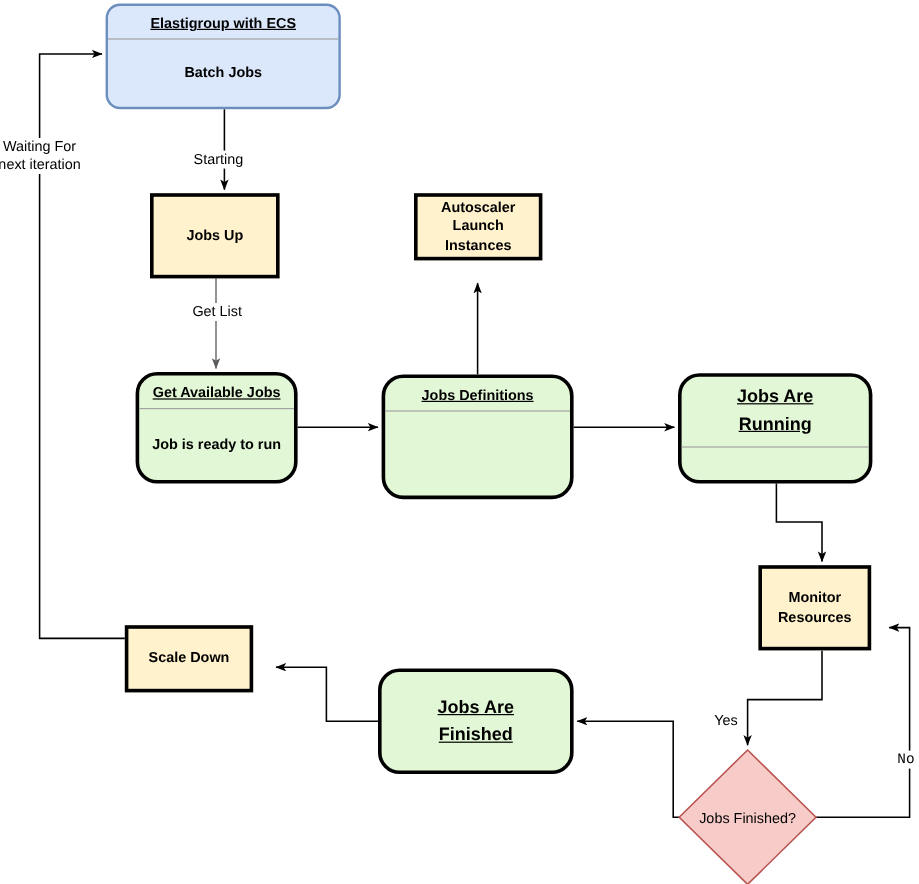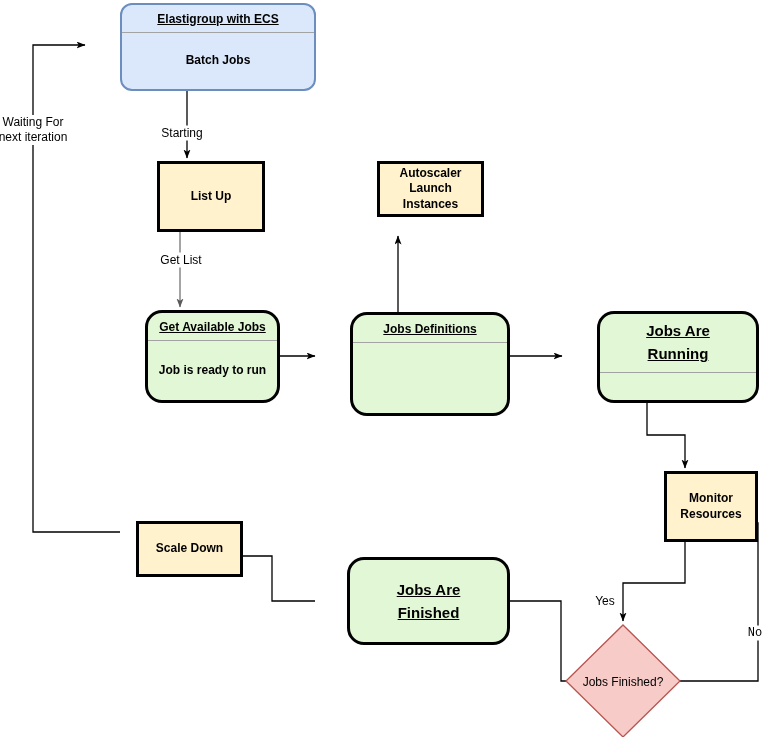--- a/index.html
+++ b/index.html
@@ -10,26 +10,26 @@
     color:#000;
   }
   svg.edges { position:absolute; left:0; top:0; width:766px; height:737px; }
   .edge { fill:none; stroke:var(--edge,#000); stroke-width:1.3px; }
   .edge.gray { stroke:var(--edge-gray,#737373); }
 
   .node {
     position:absolute; box-sizing:border-box;
     border:3px solid var(--node-border,#000);
     background:var(--yellow-fill,#fff2cc);
-    font-size:12px; font-weight:bold; text-align:center;margin-left:32px;
+    font-size:12px; font-weight:bold; text-align:center;
   }
   .simple { display:flex; align-items:center; justify-content:center; white-space:pre-line; line-height:1.3; }
   .compound { display:flex; flex-direction:column; }
   .rounded { border-radius:18px; }
-  .green { background:var(--green-fill,#e2f7d5);border-radius:17px; }
+  .green { background:var(--green-fill,#e2f7d5); }
   .blue  {
     background:var(--blue-fill,#dbe8fc);
     border:2px solid var(--blue-border,#6c8ebf);
     border-radius:12px;
   }
   .node-title {
     padding-top:6px; text-decoration:underline; line-height:16px; white-space:pre-line;
   }
   .big .node-title { font-size:15px; line-height:23px; padding-top:5px; }
   .divider { border-top:1px solid var(--divider,#a3a3a3); margin-top:5px; }
@@ -84,21 +84,21 @@
     <path class="edge" d="M120,532 L33,532 L33,45 L85,45" marker-end="url(#arrow)"></path>
   </svg>
 
   <div class="node blue compound" style="left:88px; top:3px; width:196px; height:88px;">
     <div class="node-title">Elastigroup with ECS</div>
     <div class="divider"></div>
     <div class="node-body">Batch Jobs</div>
   </div>
 
   <div class="node simple" style="left:125px; top:161px; width:108px; height:71px;">
-    <span>List Up</span>
+    <span>Jobs Up</span>
   </div>
 
   <div class="node simple" style="left:345px; top:161px; width:107px; height:56px;">
     <span>Autoscaler
 Launch
 Instances</span>
   </div>
 
   <div class="node green rounded compound" style="left:113px; top:310px; width:135px; height:93px;">
     <div class="node-title">Get Available Jobs</div>

